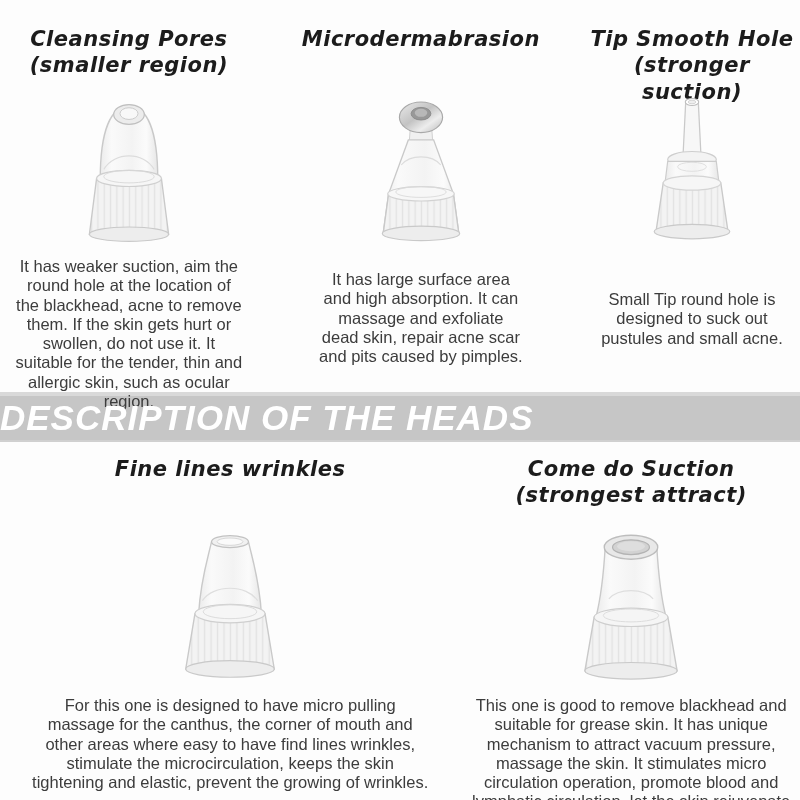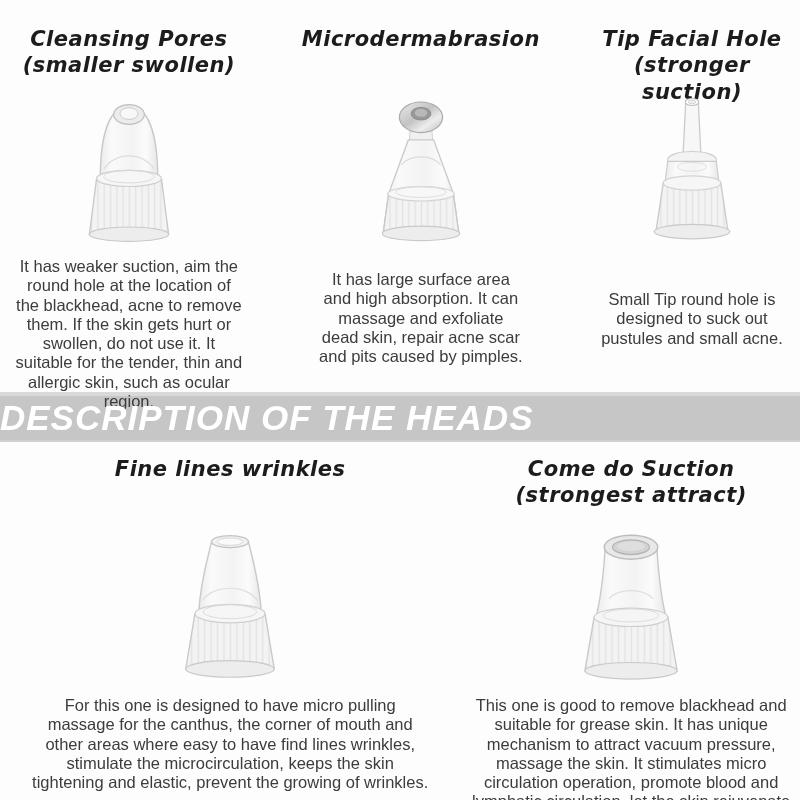--- a/index.html
+++ b/index.html
@@ -90,21 +90,21 @@
   </defs>
 </svg>
 
 <div class="page">
 
   <div class="row top-row">
 
     <div class="card card-1">
       <div class="head-title">
         <div>Cleansing Pores</div>
-        <div>(smaller swollen)</div>
+        <div>(smaller region)</div>
       </div>
       <div class="head-img small">
         <svg viewBox="0 0 160 180">
           <path d="M48,108 C48,52 60,26 80,26 C100,26 112,52 112,108 Z" fill="url(#bodyShade)" stroke="#c9c9c9" stroke-width="1.5"></path>
           <ellipse cx="80" cy="35" rx="17" ry="11" fill="#ececec" stroke="#bfbfbf" stroke-width="1.3"></ellipse>
           <ellipse cx="80" cy="34" rx="10" ry="6.5" fill="#f8f8f8" stroke="#c6c6c6"></ellipse>
           <path d="M52,96 C64,76 96,76 108,96" fill="none" stroke="#dcdcdc" stroke-width="1.3"></path>
           <path d="M44,106 L36,168 L124,168 L116,106 Z" fill="url(#ribs)" stroke="#c9c9c9" stroke-width="1.5"></path>
           <ellipse cx="80" cy="106" rx="36" ry="9" fill="#f6f6f6" stroke="#cfcfcf" stroke-width="1.3"></ellipse>
           <ellipse cx="80" cy="104" rx="28" ry="7" fill="none" stroke="#d8d8d8"></ellipse>
@@ -130,21 +130,21 @@
           <ellipse cx="80" cy="37" rx="24" ry="17" fill="url(#metal)" stroke="#a8a8a8" stroke-width="1.3"></ellipse>
           <ellipse cx="80" cy="33" rx="11" ry="7" fill="#989898" stroke="#898989"></ellipse>
           <ellipse cx="80" cy="32" rx="7" ry="4.5" fill="#b8b8b8"></ellipse>
         </svg>
       </div>
       <div class="head-desc desc-2">It has large surface area and high absorption. It can massage and exfoliate dead skin, repair acne scar and pits caused by pimples.</div>
     </div>
 
     <div class="card card-3">
       <div class="head-title">
-        <div>Tip Facial Hole</div>
+        <div>Tip Smooth Hole</div>
         <div>(stronger suction)</div>
       </div>
       <div class="head-img small">
         <svg viewBox="0 0 160 180">
           <path d="M73,20 L70,80 L90,80 L87,20 Z" fill="#f7f7f7" stroke="#c9c9c9" stroke-width="1.4"></path>
           <ellipse cx="80" cy="20" rx="7.5" ry="3.8" fill="#ffffff" stroke="#bdbdbd" stroke-width="1.2"></ellipse>
           <ellipse cx="80" cy="20" rx="4.2" ry="2" fill="#eeeeee" stroke="#d0d0d0"></ellipse>
           <ellipse cx="80" cy="84" rx="27" ry="9" fill="#f3f3f3" stroke="#cecece" stroke-width="1.3"></ellipse>
           <path d="M53,86 L50,110 L110,110 L107,86 Z" fill="url(#bodyShade)" stroke="#cccccc" stroke-width="1.3"></path>
           <ellipse cx="80" cy="92" rx="16" ry="5" fill="none" stroke="#dddddd"></ellipse>

